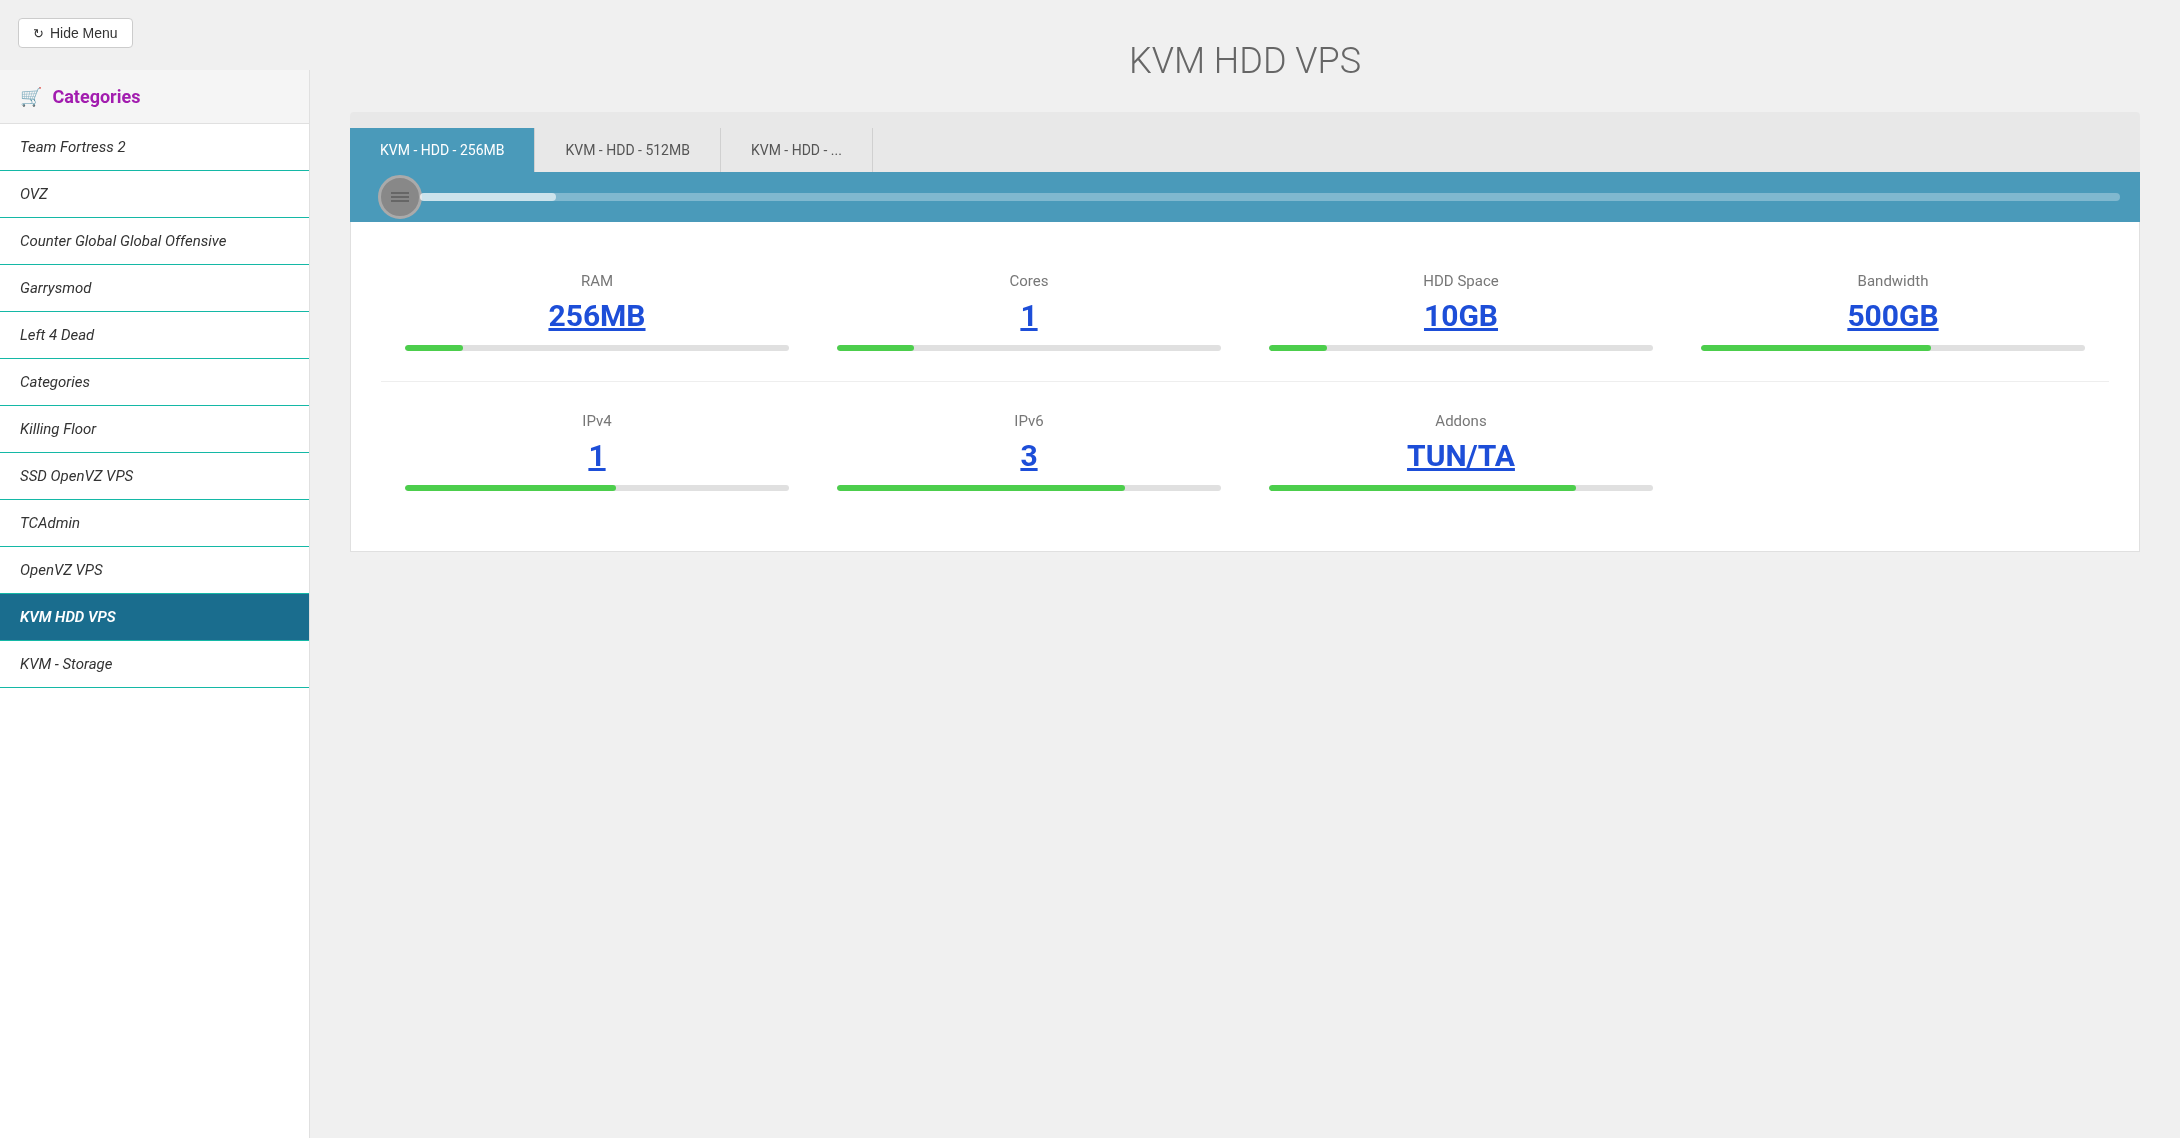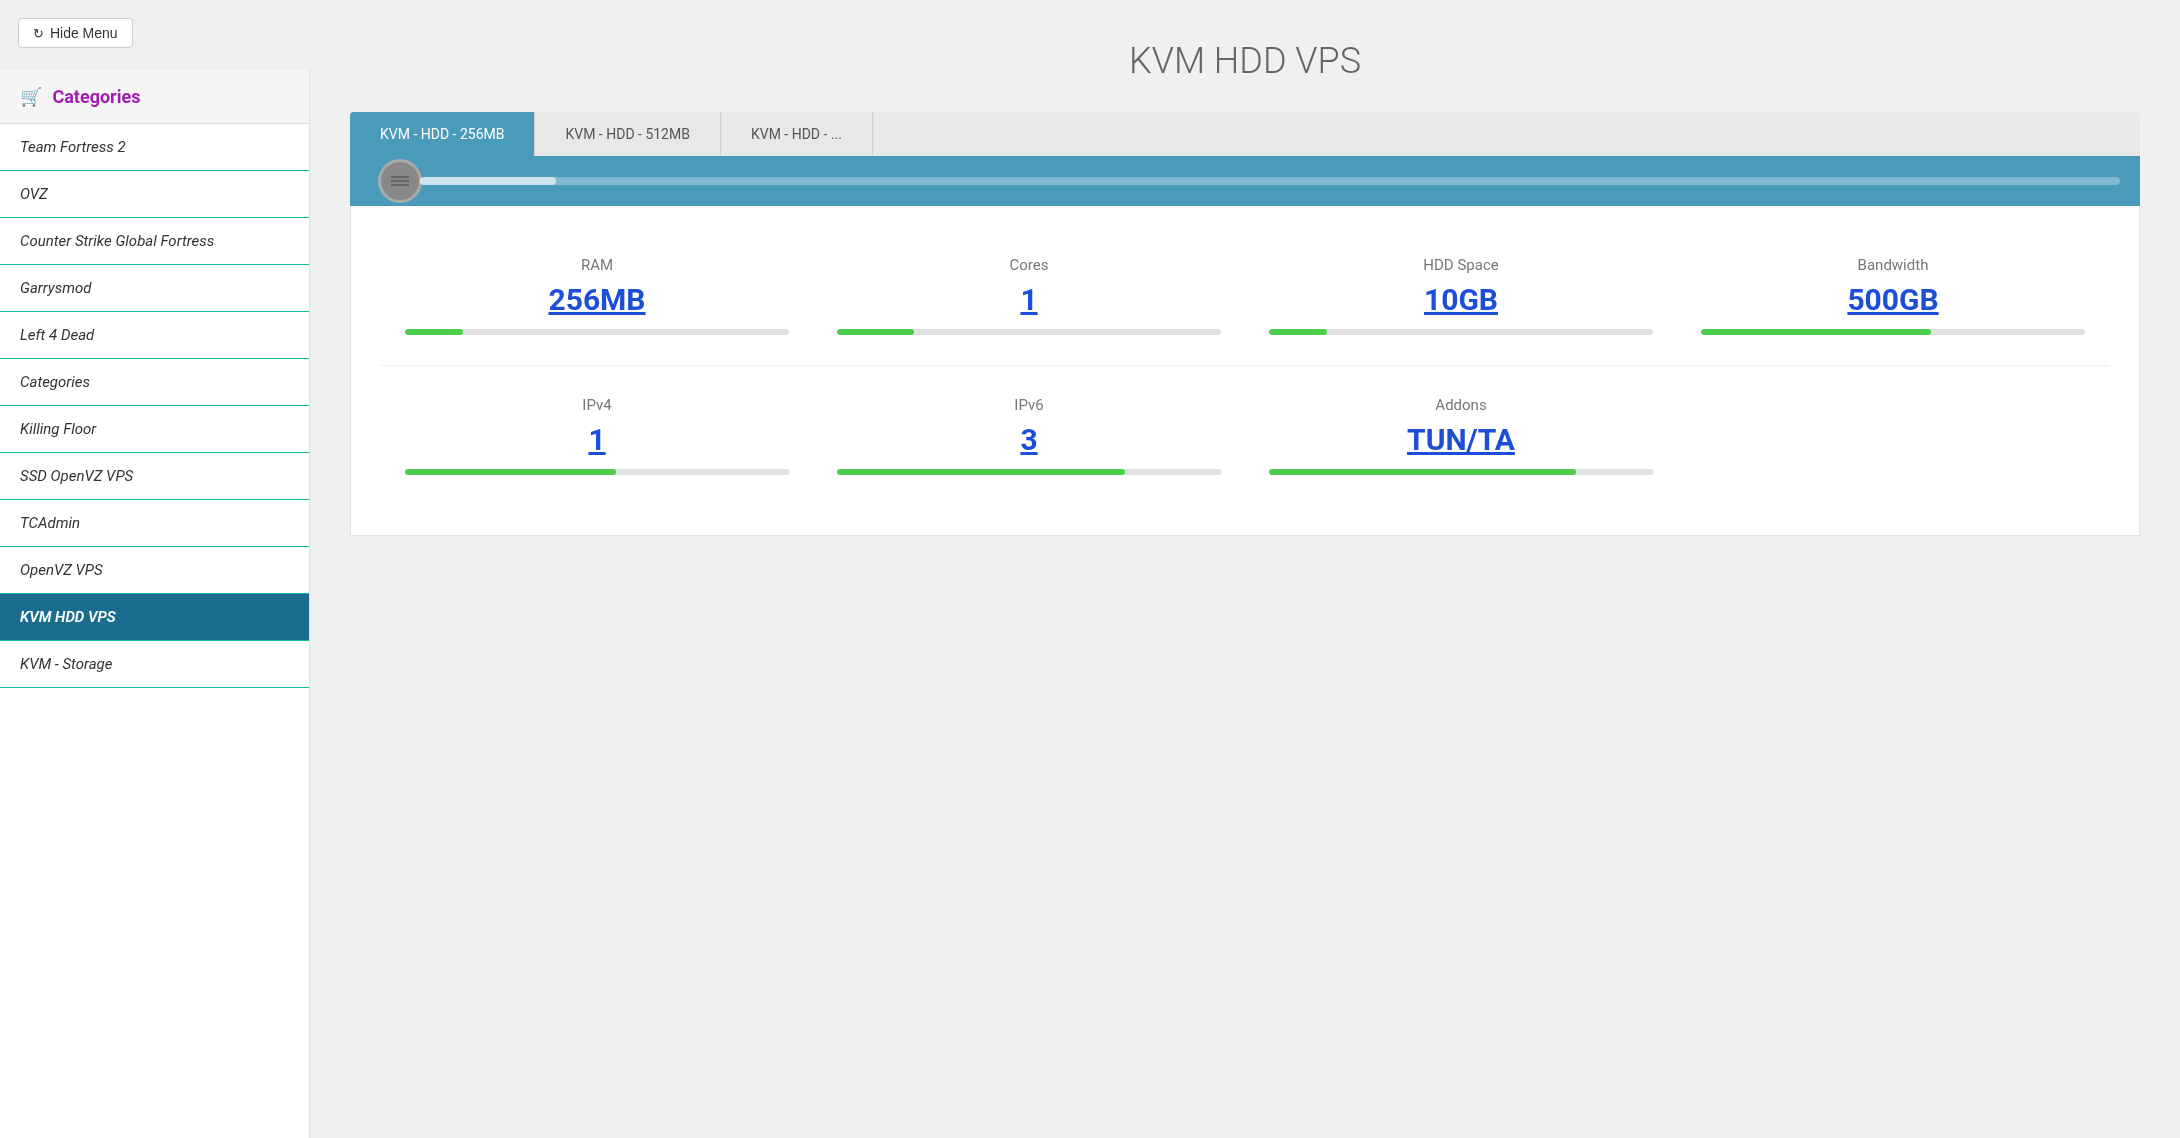--- a/index.html
+++ b/index.html
@@ -99,20 +99,21 @@
     }
 
     .tab-item {
       padding: 14px 30px;
       font-size: 14px;
       color: #555;
       cursor: pointer;
       white-space: nowrap;
       border-right: 1px solid #d0d0d0;
       background: #e8e8e8;
+      margin-top: 16px;
     }
     .tab-item.active {
       background: #4a9aba;
       color: #fff;
     }
 
     
     .slider-row {
       background: #4a9aba;
       height: 50px;
@@ -218,21 +219,21 @@
 <div class="layout">
 
   <aside class="sidebar">
     <div class="sidebar-header">
       <span style="font-size:18px;">🛒</span>
       <span class="sidebar-header-title">Categories</span>
     </div>
     <nav>
     <a class="sidebar-item">Team Fortress 2</a>
         <a class="sidebar-item">OVZ</a>
-        <a class="sidebar-item">Counter Strike Global Fortress</a>
+        <a class="sidebar-item">Counter Global Global Offensive</a>
         <a class="sidebar-item">Garrysmod</a>
         <a class="sidebar-item">Left 4 Dead</a>
         <a class="sidebar-item">Categories</a>
         <a class="sidebar-item">Killing Floor</a>
         <a class="sidebar-item">SSD OpenVZ VPS</a>
         <a class="sidebar-item">TCAdmin</a>
         <a class="sidebar-item">OpenVZ VPS</a>
         <a class="sidebar-item active">KVM HDD VPS</a>
         <a class="sidebar-item">KVM - Storage</a>
       </nav>

